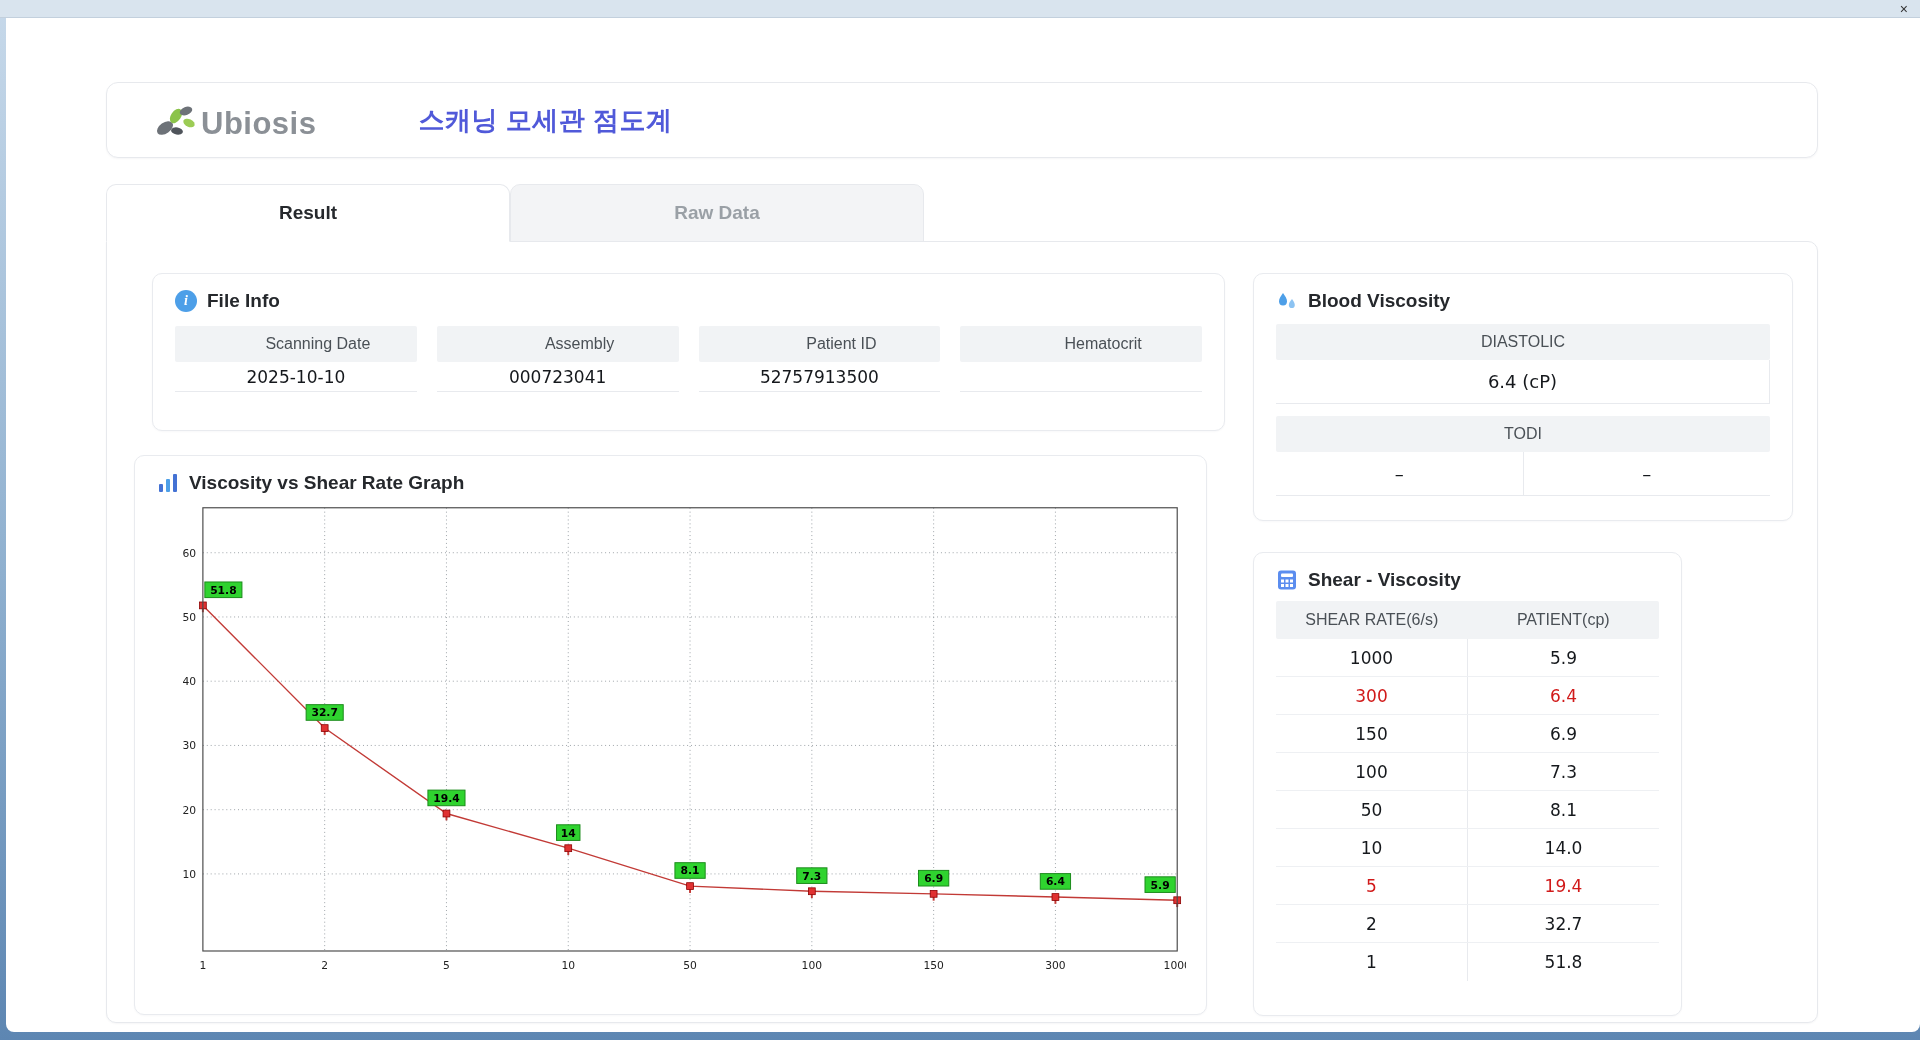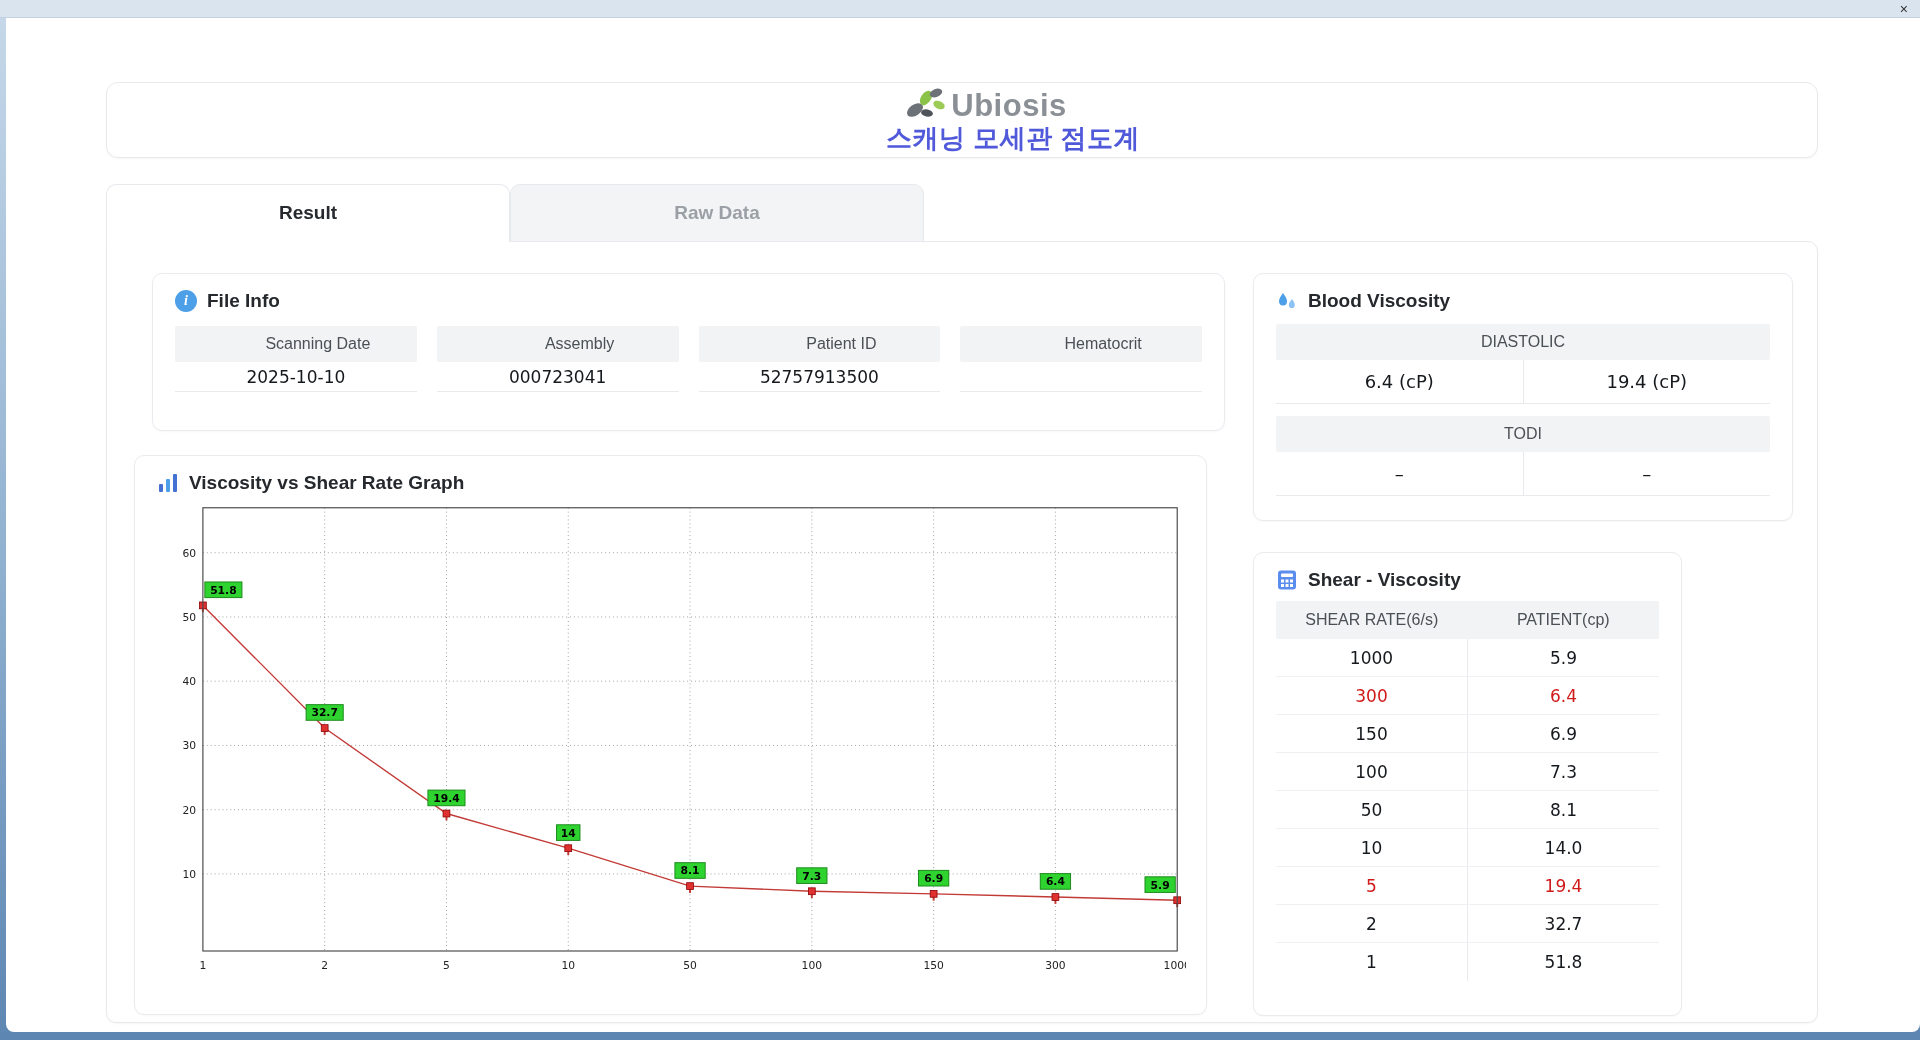--- a/index.html
+++ b/index.html
@@ -15,24 +15,24 @@
     display:flex; justify-content:flex-end; align-items:center; padding:0 12px; z-index:5;
   }
   .close { font-size:14px; line-height:14px; color:#333; cursor:default; }
   .window {
     position:absolute; top:18px; left:6px; right:0; bottom:8px;
     background:#ffffff; border-radius:0 0 8px 8px; overflow:hidden;
   }
   .card-box { background:#fff; border:1px solid #e7e9ed; border-radius:12px; box-shadow:0 1px 2px rgba(20,30,50,0.04); }
 
   
-  .header-card { position:absolute; left:100px; top:64px; width:1712px; height:76px; display:flex; align-items:center; padding-left:46px;flex-direction:column; }
+  .header-card { position:absolute; left:100px; top:64px; width:1712px; height:76px; display:flex; align-items:center; padding-left:46px; }
   .logo { display:flex; align-items:flex-end; gap:2px; }
   .logo-text { font-size:31px; font-weight:bold; color:#8b9096; letter-spacing:0.5px; line-height:1; }
-  .app-title { margin-left:56px; font-size:26px; font-weight:bold; color:#5059d9; letter-spacing:0.5px; }
+  .app-title { margin-left:102px; font-size:26px; font-weight:bold; color:#5059d9; letter-spacing:0.5px; }
 
   
   .tabs { position:absolute; left:100px; top:166px; display:flex; z-index:2; }
   .tab {
     width:414px; height:58px; display:flex; align-items:center; justify-content:center;
     font-size:19px; font-weight:bold; color:#9aa0a6;
     background:#f3f4f6; border:1px solid #e7e9ed; border-radius:10px 10px 0 0; cursor:pointer;
   }
   .tab.active { width:404px; background:#ffffff; color:#26292d; border-bottom:1px solid #ffffff; }
 
@@ -223,21 +223,20 @@
           <path d="M16 9 C17.8 11.6 18.8 13.4 18.8 15 A3 3.1 0 0 1 12.8 15 C12.8 13.4 14 11.6 16 9 Z" fill="#8cc3f2"></path>
         </svg>
         <span>Blood Viscosity</span>
       </div>
       <div id="bv-body">
           <div class="bv-labels">
             <span>DIASTOLIC</span>
           </div>
           <div class="bv-values">
             <span>6.4 (cP)</span>
-            <span>19.4 (cP)</span>
           </div>
           <div class="bv-labels">
             <span>TODI</span>
           </div>
           <div class="bv-values">
             <span>–</span>
             <span>–</span>
           </div>
         </div>
     </div>

